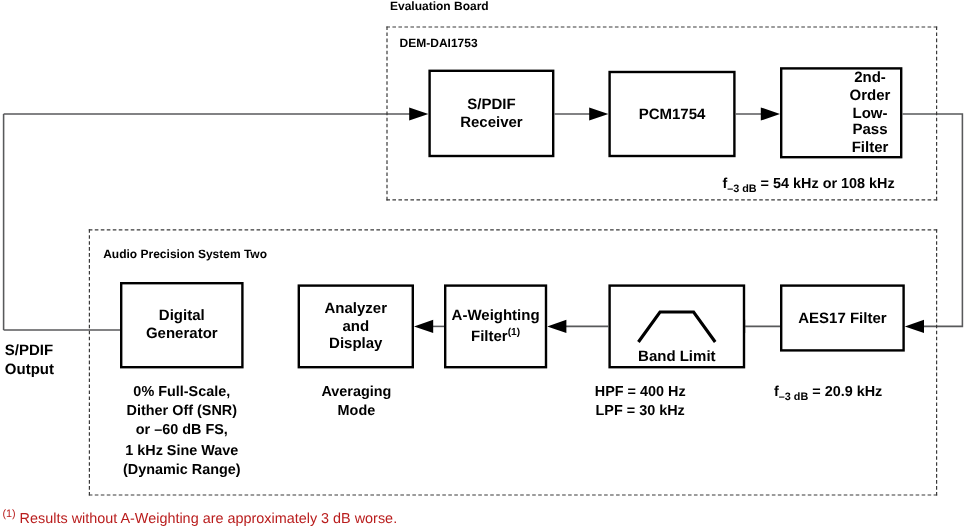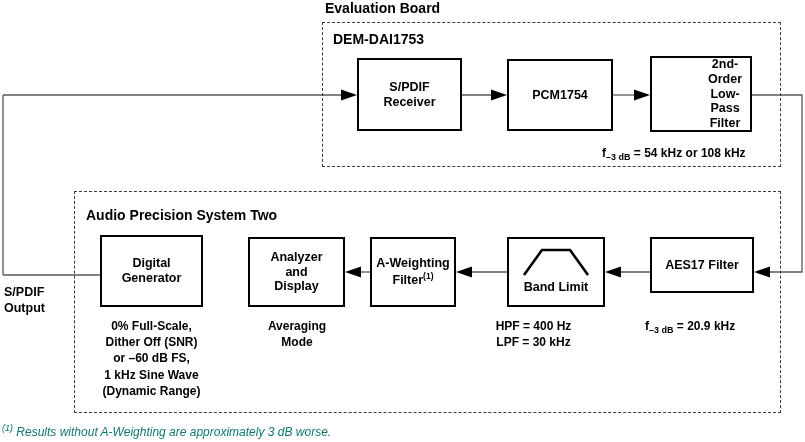--- a/index.html
+++ b/index.html
@@ -18,21 +18,21 @@
   
   .dashed-group {
     position: absolute;
     border: 1.5px dashed #3a3a3a;
     box-sizing: border-box;
     background: transparent;
   }
   .group-title {
     position: absolute;
     font-weight: bold;
-    font-size: 14px;
+    font-size: 10px;
     color: #000;
     white-space: nowrap;
   }
   
   .block {
     position: absolute;
     box-sizing: border-box;
     border: 2.6px solid #000;
     background: #fff;
     display: flex;
@@ -65,23 +65,22 @@
     font-weight: bold;
     font-size: 12.5px;
     line-height: 1.25;
     color: #000;
     white-space: nowrap;
   }
   
   .footnote {
     position: absolute;
     font-size: 12px;
-    color: #0f766e;
-    white-space: nowrap;
-    font-style: italic;
+    color: #b91c1c;
+    white-space: nowrap;
   }
   .fn-marker { font-size: 9px; vertical-align: super; }
   
   #wires {
     position: absolute;
     left: 0; top: 0;
     width: 805px;
     height: 442px;
     pointer-events: none;
   }
@@ -204,21 +203,21 @@
     <span>Mode</span>
   </div>
 
   <div class="block" style="left:370px; top:237px; width:86px; height:70px;">
     <div>
       <span>A-Weighting</span><br>
       <span>Filter</span><span class="sup">(1)</span>
     </div>
   </div>
 
-  <div class="block with-icon" style="left:507px; top:237px; width:98px; height:70px;">
+  <div class="block with-icon" style="left:507px; top:237px; width:114px; height:70px;justify-content:flex-end;">
     <svg width="72" height="34" viewBox="0 0 72 34">
       <path d="M4,30 L22,5 L50,5 L68,30" fill="none" stroke="#000" stroke-width="2.6" stroke-linejoin="miter" stroke-linecap="butt"></path>
     </svg>
     <span style="margin-top:1px;">Band Limit</span>
   </div>
 
   <div class="caption" style="left:476px; top:318px; width:115px;">
     <span>HPF = 400 Hz</span><br>
     <span>LPF = 30 kHz</span>
   </div>

